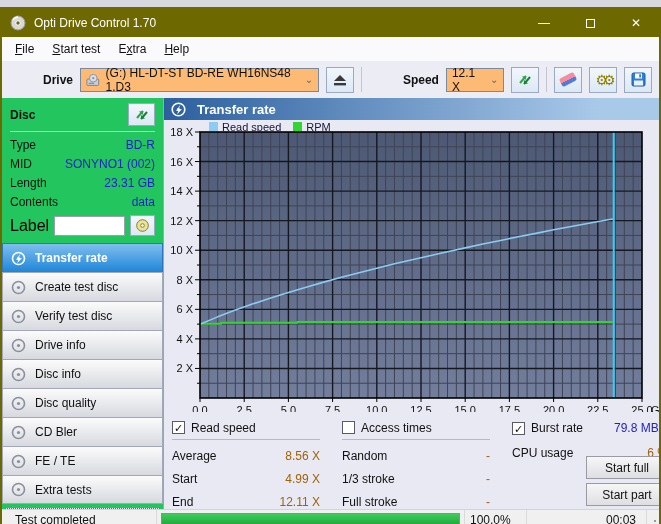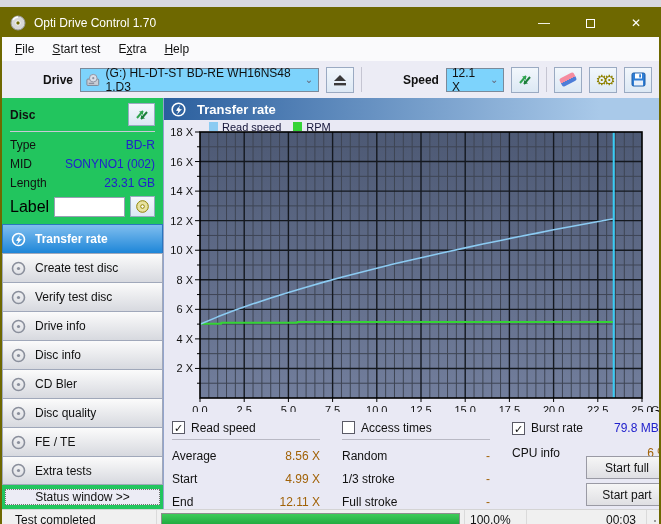--- a/index.html
+++ b/index.html
@@ -19,21 +19,21 @@
 
   
   .menubar { height:24px; background:#FAFAFC; display:flex; align-items:center;
              padding-left:4px; font-size:12px; color:#111; flex:0 0 auto; }
   .menu-item { padding:0 9px; height:100%; display:flex; align-items:center; }
 
   
   .toolbar { height:37px; display:flex; align-items:center; padding:0 7px; gap:7px;
              background:#ECECF5; flex:0 0 auto; }
   .tb-label { font-size:12px; font-weight:bold; color:#111;padding-left:34px; }
-  .combo { height:24px; background:#7dd3fc; border:1px solid #7A8A9B; display:flex;
+  .combo { height:24px; background:#fdba74; border:1px solid #7A8A9B; display:flex;
            align-items:center; gap:5px; padding:0 5px; font-size:12px; color:#111; }
   .combo .chev { margin-left:auto; color:#667; font-size:10px; }
   .combo-drive { width:266px; }
   .combo-speed { width:64px; }
   .tb-btn { width:31px; height:26px; border:1px solid #9AAAC2; background:linear-gradient(#F2F7FC,#DCE8F4);
             display:flex; align-items:center; justify-content:center; }
   .tb-sep { width:1px; height:25px; background:#C5C5D2; }
   .gears { color:#8F8200; font-size:14px; line-height:1; letter-spacing:-5px; }
   .eraser { width:16px; height:9px; transform:rotate(-28deg); border-radius:2px;
             background:linear-gradient(#F58CA0 0 55%, #4D7DD8 55% 100%); }
@@ -216,20 +216,24 @@
               <span class="blue-val">BD-R</span>
             </div>
             <div class="disc-row">
               <span>MID</span>
               <span class="blue-val">SONYNO1 (002)</span>
             </div>
             <div class="disc-row">
               <span>Length</span>
               <span class="blue-val">23.31 GB</span>
             </div>
+            <div class="disc-row">
+              <span>Contents</span>
+              <span class="blue-val">data</span>
+            </div>
           </div>
         <div class="label-row">
           <span>Label</span>
           <input type="text" value="" style="">
           <button class="mini-btn" style="width:25px;height:21px;">
             <svg width="13" height="13" viewBox="0 0 13 13">
               <circle cx="6.5" cy="6.5" r="5.8" fill="#E7E2A0" stroke="#8F8200"></circle>
               <circle cx="6.5" cy="6.5" r="1.8" fill="#fff" stroke="#8F8200"></circle>
             </svg>
           </button>
@@ -270,28 +274,28 @@
               <circle cx="7.5" cy="7.5" r="6" fill="none" stroke="#8A8F9C" stroke-width="1.6"></circle>
               <circle cx="7.5" cy="7.5" r="1.6" fill="#8A8F9C"></circle>
             </svg>
             <span>Disc info</span>
           </div>
           <div class="side-item">
             <svg width="15" height="15" viewBox="0 0 15 15">
               <circle cx="7.5" cy="7.5" r="6" fill="none" stroke="#8A8F9C" stroke-width="1.6"></circle>
               <circle cx="7.5" cy="7.5" r="1.6" fill="#8A8F9C"></circle>
             </svg>
+            <span>Disc quality</span>
+          </div>
+          <div class="side-item">
+            <svg width="15" height="15" viewBox="0 0 15 15">
+              <circle cx="7.5" cy="7.5" r="6" fill="none" stroke="#8A8F9C" stroke-width="1.6"></circle>
+              <circle cx="7.5" cy="7.5" r="1.6" fill="#8A8F9C"></circle>
+            </svg>
             <span>CD Bler</span>
-          </div>
-          <div class="side-item">
-            <svg width="15" height="15" viewBox="0 0 15 15">
-              <circle cx="7.5" cy="7.5" r="6" fill="none" stroke="#8A8F9C" stroke-width="1.6"></circle>
-              <circle cx="7.5" cy="7.5" r="1.6" fill="#8A8F9C"></circle>
-            </svg>
-            <span>Disc quality</span>
           </div>
           <div class="side-item">
             <svg width="15" height="15" viewBox="0 0 15 15">
               <circle cx="7.5" cy="7.5" r="6" fill="none" stroke="#8A8F9C" stroke-width="1.6"></circle>
               <circle cx="7.5" cy="7.5" r="1.6" fill="#8A8F9C"></circle>
             </svg>
             <span>FE / TE</span>
           </div>
           <div class="side-item">
             <svg width="15" height="15" viewBox="0 0 15 15">
@@ -488,21 +492,21 @@
               <span class="v">-</span>
             </div>
           </div>
           <div class="res-col c3">
             <div class="cb-row">
               <span class="cb">✓</span>
               <span>Burst rate</span>
               <span class="cb-val">79.8 MB/s</span>
             </div>
             <div class="res-row">
-              <span>CPU info</span>
+              <span>CPU usage</span>
               <span class="v">6 %</span>
             </div>
           </div>
         </div>
     </div>
   </div>
 
   <div class="statusbar">
     <div class="sb-sec sb-status">Test completed</div>
     <div class="sb-sec sb-progress">

